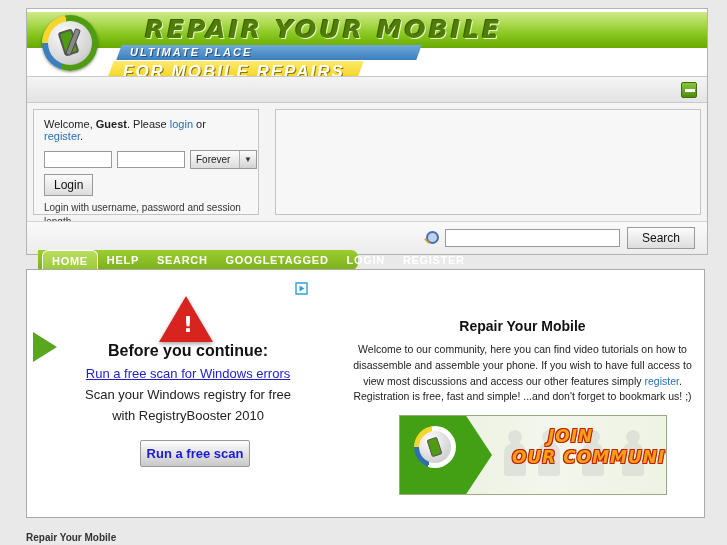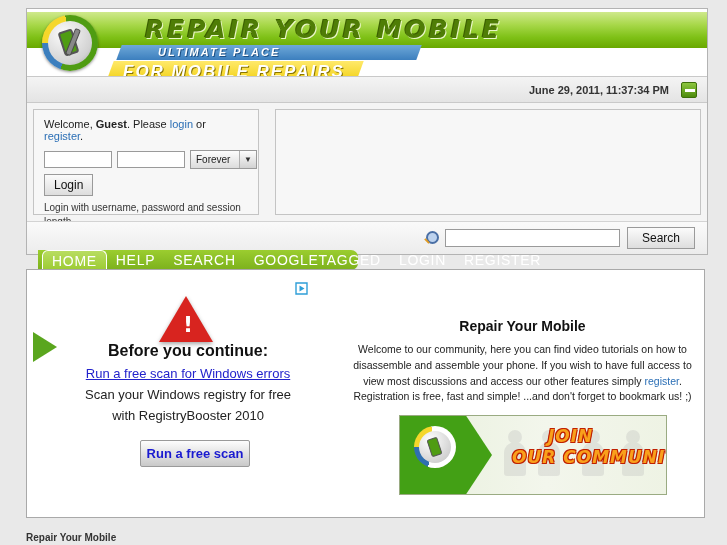--- a/index.html
+++ b/index.html
@@ -52,21 +52,20 @@
     color: #4f7d06;
     text-shadow: 1px 1px 0 #eaf6c8, -1px -1px 0 #3c6000;
     white-space: nowrap;
   }
   .banner-sub1 {
     position: absolute; left: 103px; top: 37px;
     font-size: 11px; font-weight: bold; font-style: italic;
     letter-spacing: 2px; color: #ffffff;
     text-shadow: 1px 1px 0 #1d5186;
     white-space: nowrap;
-    margin-left: 28px;
   }
   .banner-sub2 {
     position: absolute; left: 96px; top: 53px;
     font-size: 17px; font-weight: bold; font-style: italic;
     letter-spacing: 2px; color: #ffffff;
     text-shadow: 1px 1px 0 #8a7500;
     white-space: nowrap;
   }
   .logo-badge {
     position: absolute; left: 15px; top: 6px;
@@ -189,21 +188,21 @@
   
   .navbar {
     position: absolute; left: 38px; top: 250px;
     width: 320px; height: 20px;
     background: linear-gradient(to bottom,#9bcd2f,#7cb11c);
     border-radius: 0 7px 7px 0;
     display: flex; align-items: stretch; padding-left: 4px;
   }
   .tab {
     display: flex; align-items: center; padding: 0 9px;
-    font-size: 14px; font-weight: normal; letter-spacing: .7px;
+    font-size: 11px; font-weight: bold; letter-spacing: .7px;
     color: #ffffff; cursor: pointer; white-space: nowrap;
   }
   .tab.active {
     background: linear-gradient(to bottom,#b9dd61,#9ccb33);
     border-radius: 6px 6px 0 0;
     border: 1px solid #ffffff; border-bottom: none;
     color: #ffffff;
   }
 
   
@@ -345,21 +344,20 @@
           <div class="logo-wrench"></div>
         </div>
       </div>
 
       <div class="banner-title">REPAIR YOUR MOBILE</div>
       <div class="banner-sub1">ULTIMATE PLACE</div>
       <div class="banner-sub2">FOR MOBILE REPAIRS</div>
     </div>
 
     <div class="date-row">
-      <div class="date-text">June 29, 2011, 11:37:34 PM</div>
       <div class="collapse-btn"></div>
     </div>
 
     <div class="user-area">
 
       <div class="login-box">
         <div class="welcome-line"><span>Welcome, </span><b>Guest</b><span>. Please </span><a class="lnk">login</a><span> or </span><a class="lnk">register</a><span>.</span></div>
 
         <div class="login-inputs">
           <input class="txt-in" type="text" placeholder="" style="">

